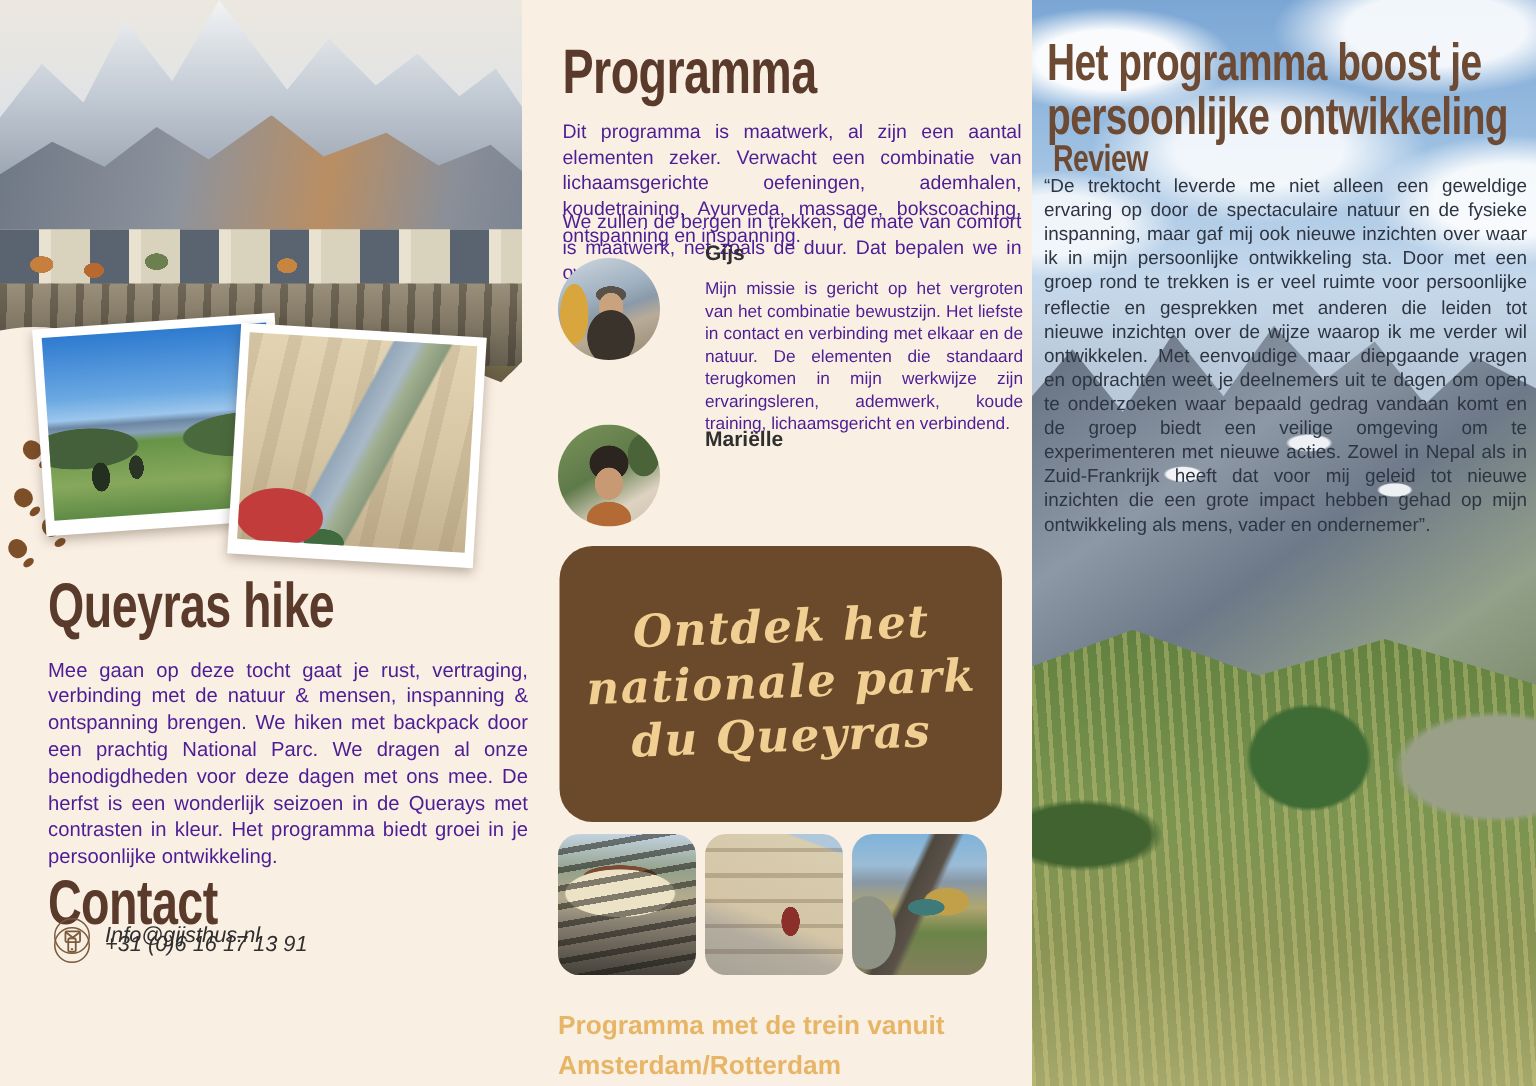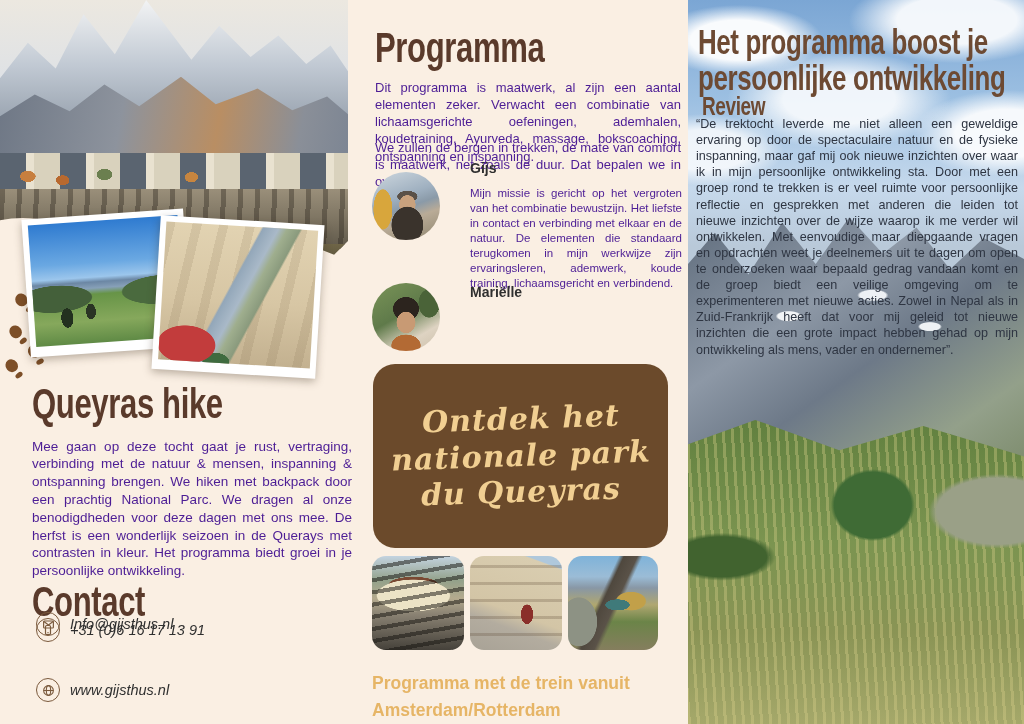--- a/index.html
+++ b/index.html
@@ -190,30 +190,20 @@
   </div>
   <div class="contact-row" style="top:612px">
     <span class="cicon">
       <svg width="13" height="13" viewBox="0 0 24 24" fill="none" stroke="currentColor" stroke-width="2.2">
         <rect x="3" y="5.5" width="18" height="13" rx="1.5"></rect>
           <polyline points="3.5,6.5 12,13 20.5,6.5"></polyline>
       </svg>
     </span>
     <span class="cval">Info@gijsthus.nl</span>
   </div>
-  <div class="contact-row" style="top:678px">
-    <span class="cicon">
-      <svg width="13" height="13" viewBox="0 0 24 24" fill="none" stroke="currentColor" stroke-width="2">
-        <circle cx="12" cy="12" r="9"></circle>
-          <ellipse cx="12" cy="12" rx="4" ry="9"></ellipse>
-          <line x1="3" y1="12" x2="21" y2="12"></line>
-      </svg>
-    </span>
-    <span class="cval">www.gijsthus.nl</span>
-  </div>
 
   <h2 class="h-condensed mid-heading">Programma</h2>
   <p class="body-text mid-p1">Dit programma is maatwerk, al zijn een aantal elementen zeker. Verwacht een combinatie van lichaamsgerichte oefeningen, ademhalen, koudetraining, Ayurveda, massage, bokscoaching, ontspanning en inspanning.</p>
   <p class="body-text mid-p2">We zullen de bergen in trekken, de mate van comfort is maatwerk, net zoals de duur. Dat bepalen we in overleg.</p>
 
   <div class="avatar avatar-gijs"></div>
   <div class="pname" style="top:160px">Gijs</div>
   <p class="body-text pbio" style="top:186px;margin:0">Mijn missie is gericht op het vergroten van het combinatie bewustzijn. Het liefste in contact en verbinding met elkaar en de natuur. De elementen die standaard terugkomen in mijn werkwijze zijn ervaringsleren, ademwerk, koude training, lichaamsgericht en verbindend.</p>
 
   <div class="avatar avatar-marielle"></div>

